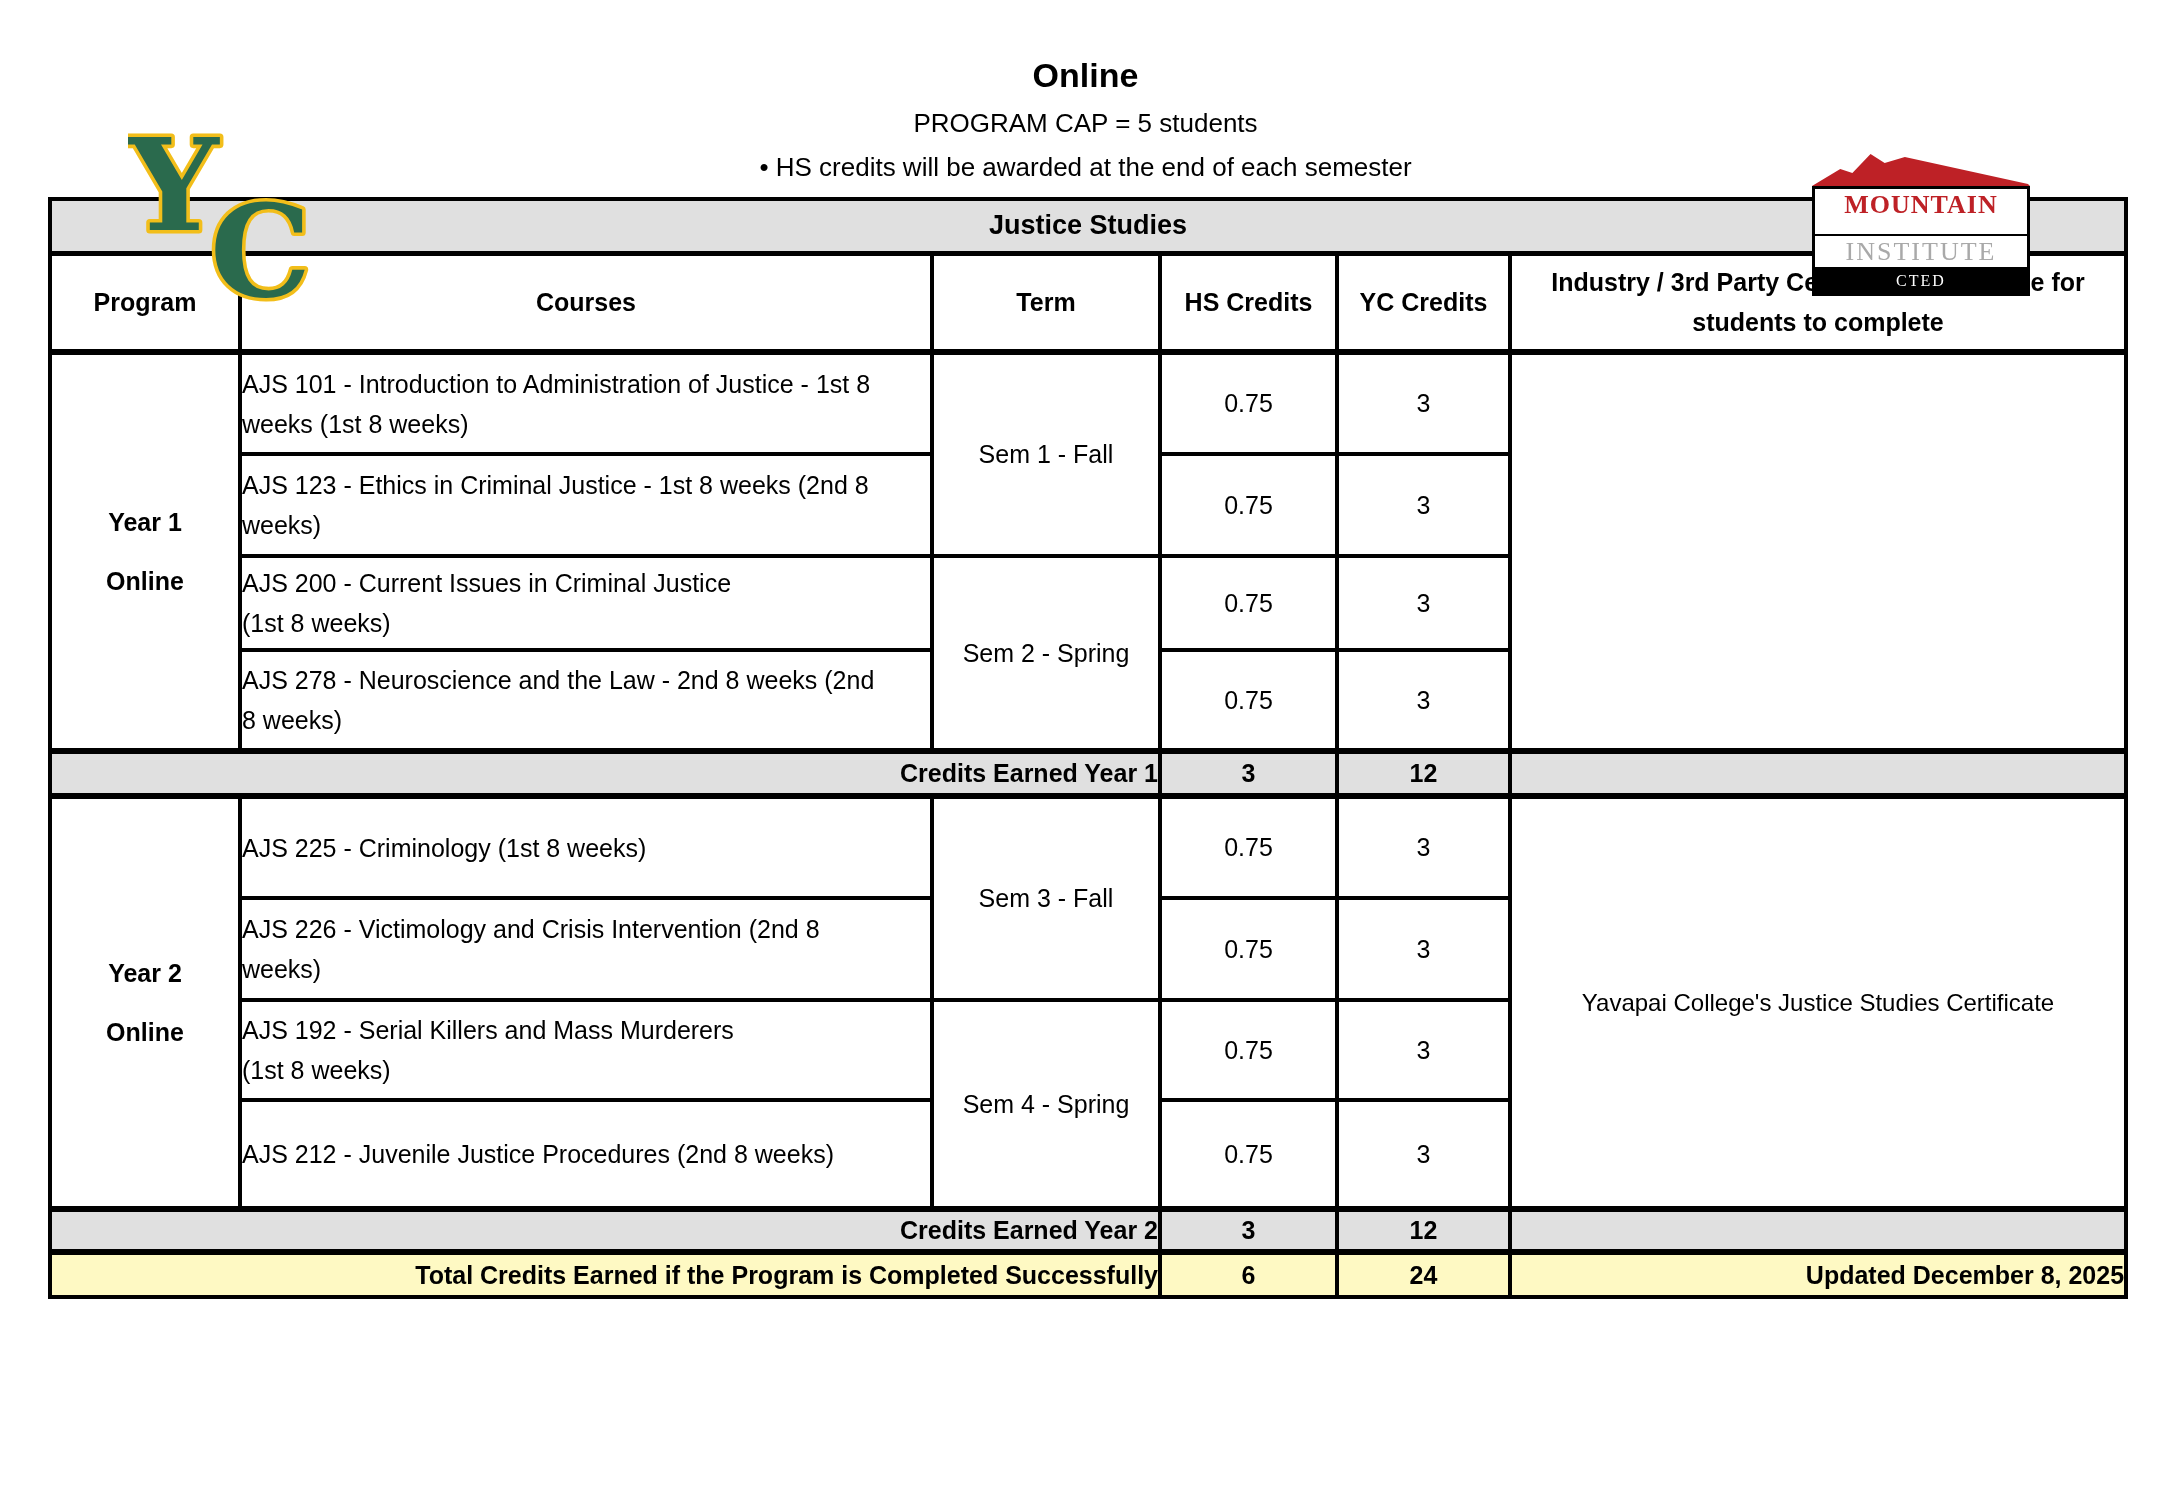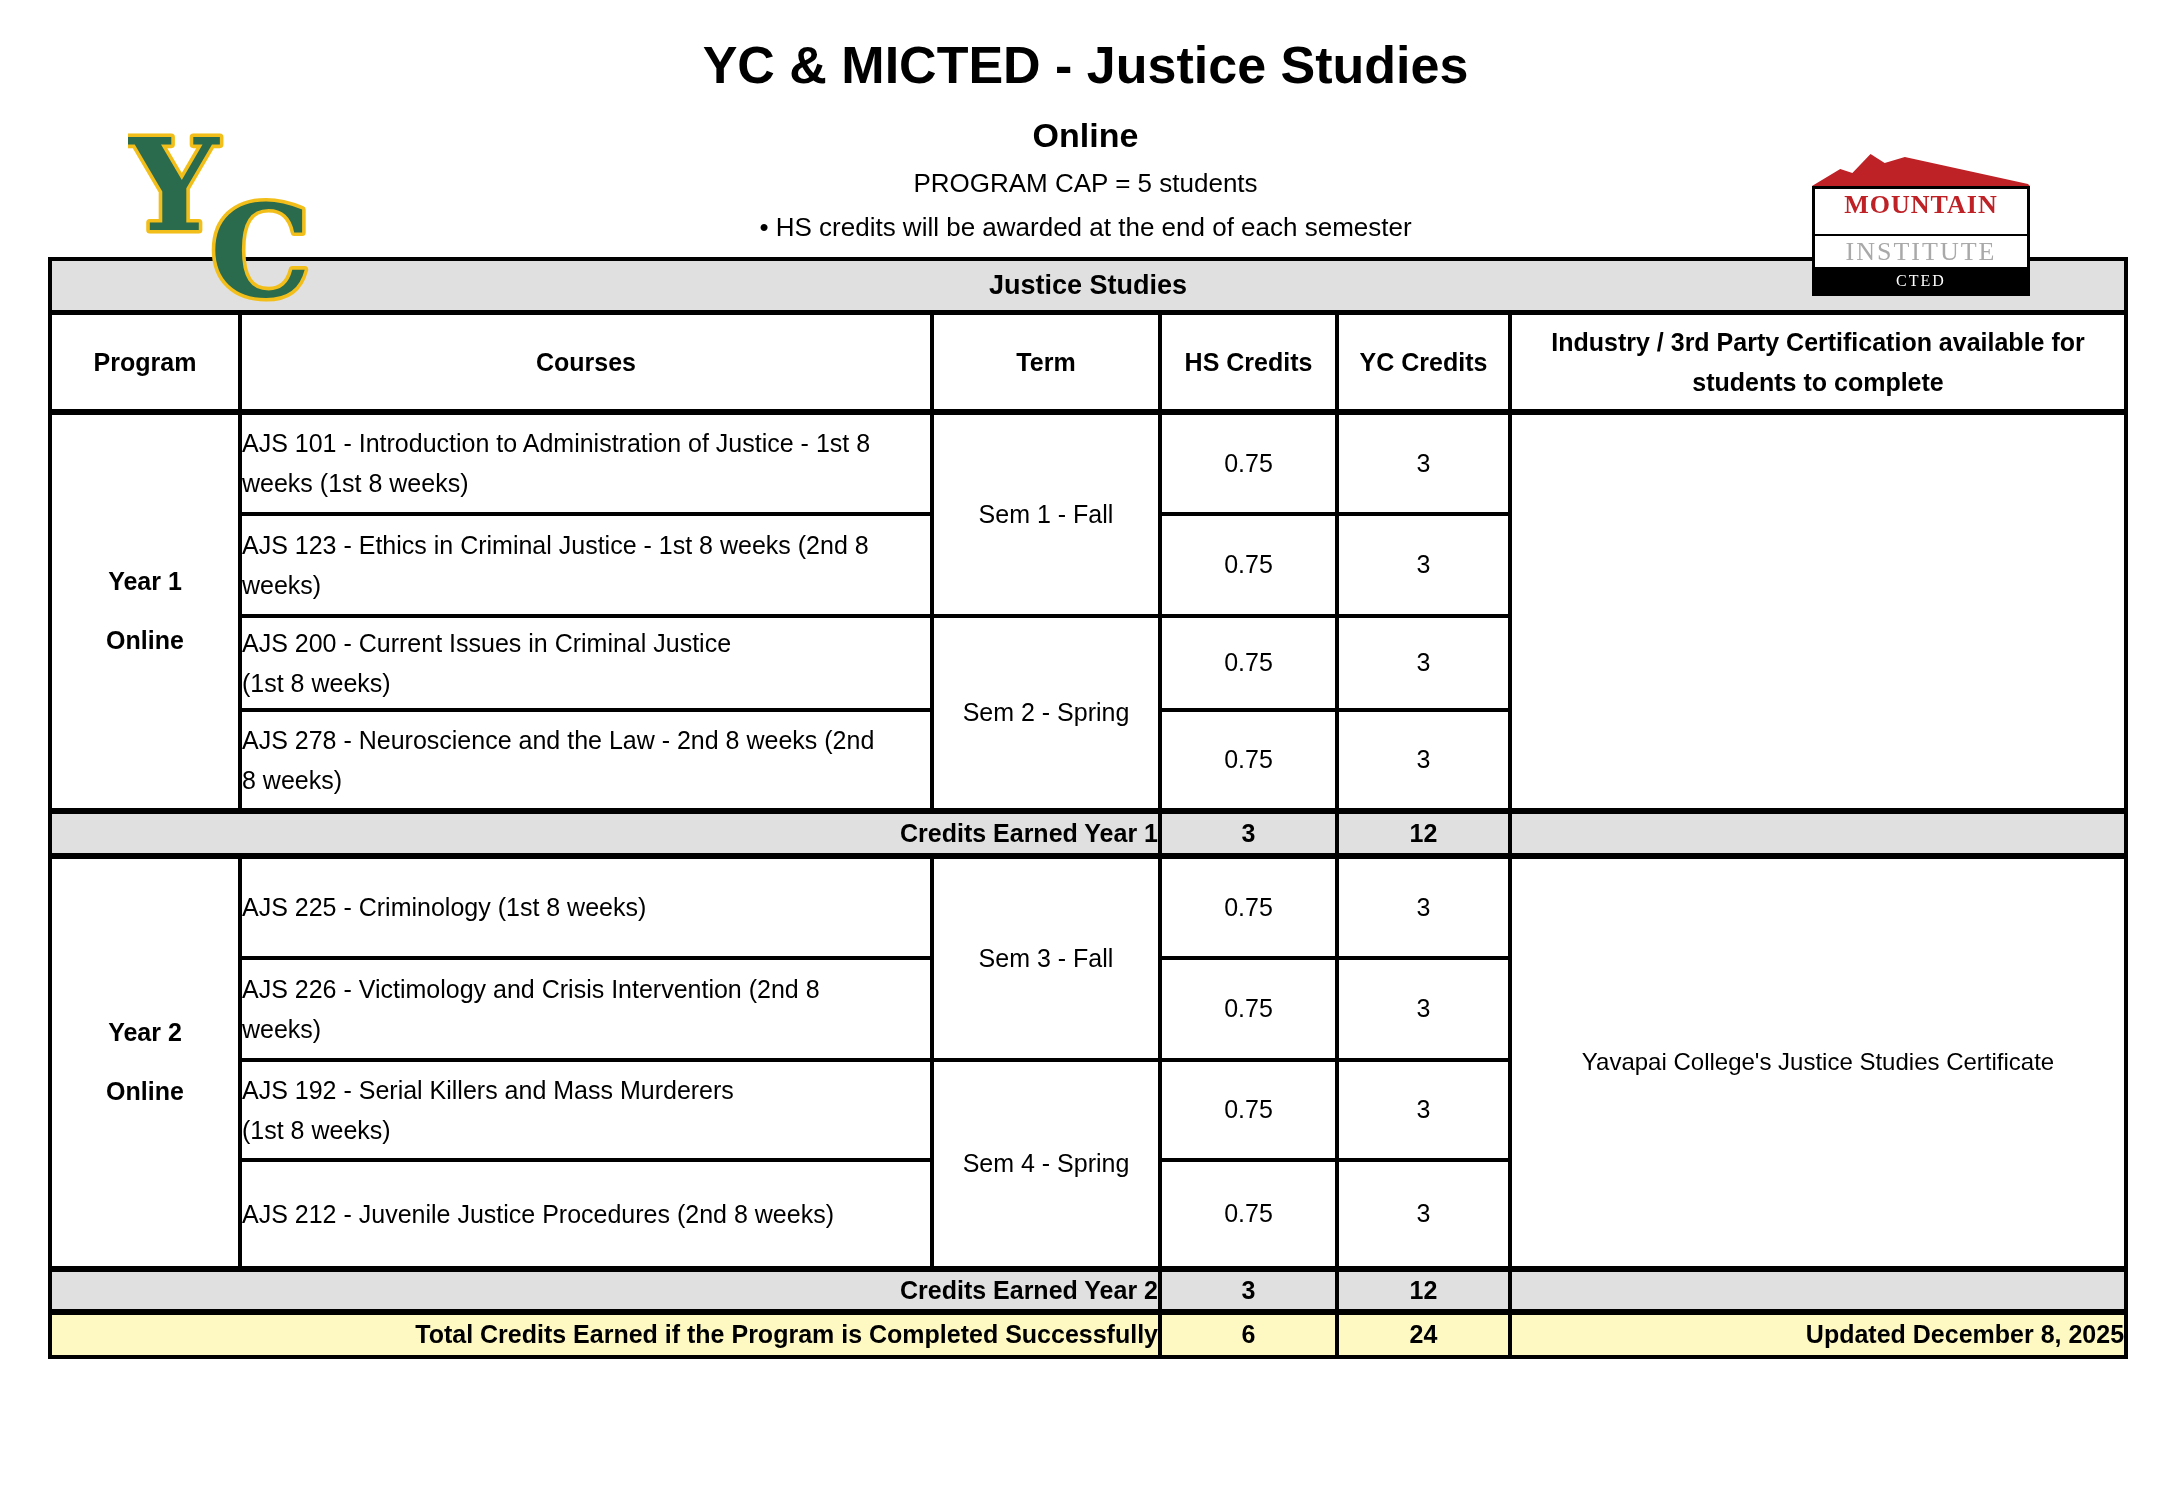--- a/index.html
+++ b/index.html
@@ -74,21 +74,20 @@
       <polygon points="0,38 28,21 40,25 58,6 72,15 92,9 214,36 216,38" fill="#BE2126"></polygon>
     </svg>
     <div class="mi-box">
       <div class="mi-row1">MOUNTAIN</div>
       <div class="mi-row2">INSTITUTE</div>
       <div class="mi-row3">CTED</div>
     </div>
   </div>
 
   <div class="header-text">
-    <h1 class="title">YC &amp; MICTED - Justice Studies</h1>
     <div class="subtitle">Online</div>
     <div class="note2">PROGRAM CAP = 5 students</div>
     <div class="bullet">• HS credits will be awarded at the end of each semester</div>
   </div>
 
   <table class="justice-table">
     <colgroup>
       <col style="width:190px">
         <col style="width:692px">
         <col style="width:228px">

